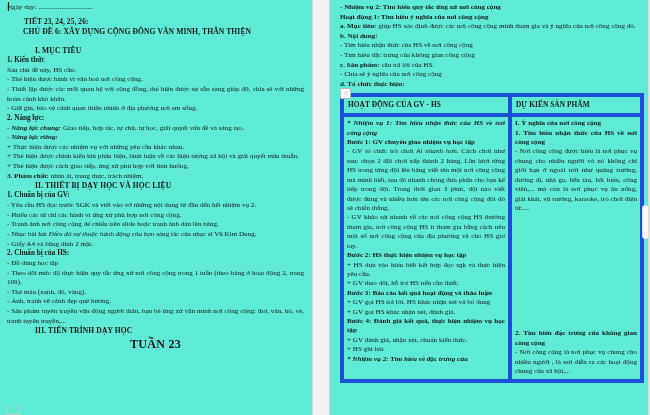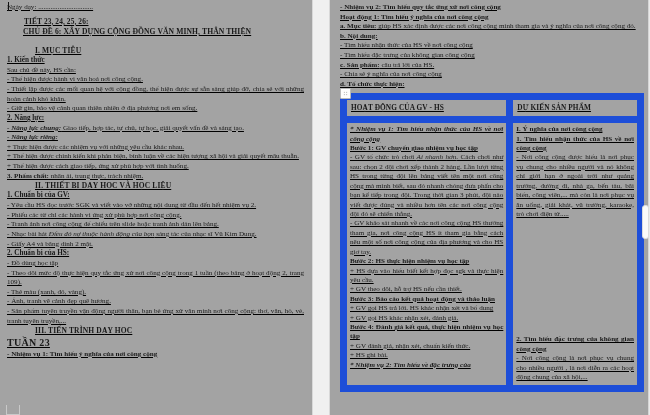--- a/index.html
+++ b/index.html
@@ -12,24 +12,23 @@
   .viewport {
     position: relative;
     width: 650px; height: 415px;
     background: #ffffff;
     overflow: hidden;
   }
   
   .page {
     position: absolute;
     top: 0;
-    background: #a3a3a3;
+    background: #5eead4;
     height: 415px;
     overflow: hidden;
-    text-decoration: underline;
   }
   .page-left  { left: 0px;   width: 312px; }
   .page-right { left: 330px; width: 320px; }
 
   
   .page-gutter {
     position: absolute;
     top: 0; left: 312px; width: 18px; height: 415px;
     background: #f0f0f0;
     border-left: 1px solid #d8d8d8;
@@ -78,21 +77,21 @@
     background: #111;
   }
 
   .title-line { font-weight: bold; font-size: 7.4px; letter-spacing: .1px; margin-left: 17px; }
   .chapter-line {
     font-weight: bold; font-size: 7.6px;
     text-indent: 16px; letter-spacing: .1px;
   }
   .head-1 { font-weight: bold; font-size: 7.5px; letter-spacing: .15px; margin-left: 28px; }
   .head-2 { font-weight: bold; font-size: 7.2px; }
-  .week   { font-weight: bold; font-size: 10px; text-align: left; letter-spacing: .3px; }
+  .week   { font-weight: bold; font-size: 12px; text-align: center; letter-spacing: .3px; }
 
   
   .tbl-handle {
     position: absolute;
     left: 10px; top: 88px;
     width: 11px; height: 11px;
     border: 1px solid #b9b9b9;
     background: #fdfdfd;
     display: flex; align-items: center; justify-content: center;
     border-radius: 1px;
@@ -104,21 +103,21 @@
       radial-gradient(circle, #8d8d8d 40%, transparent 45%) 0 0/2.5px 2.5px;
   }
 
   table.lesson {
     width: 100%;
     border-collapse: collapse;
     margin-top: 4px;
     table-layout: fixed;
   }
   table.lesson th, table.lesson td {
-    border: 7px solid #1d4ed8;
+    border: 4px solid #1d4ed8;
     vertical-align: top;
     padding: 2px 3px 2px 3px;
     font-size: 7.1px;
     line-height: 1.33;
     text-align: justify;
   }
   table.lesson th {
     font-weight: bold;
     text-align: left;
     font-size: 7.3px;
@@ -179,21 +178,20 @@
 
       <p class="head-2">2. Chuẩn bị của HS:</p>
       <p>- Đồ dùng học tập</p>
       <p>- Theo dõi mức độ thực hiện quy tắc ứng xử nơi công cộng trong 1 tuần (theo bảng ở hoạt động 2, trang 109).</p>
       <p>- Thẻ màu (xanh, đỏ, vàng).</p>
       <p>- Ảnh, tranh vẽ cảnh đẹp quê hương.</p>
       <p>- Sản phẩm tuyên truyền vận động người thân, bạn bè ứng xử văn minh nơi công cộng: thơ, văn, hò, vè, tranh tuyên truyền,...</p>
 
       <p class="head-1">III. TIẾN TRÌNH DẠY HỌC</p>
       <p class="week">TUẦN 23</p>
-      <p class="b">- Nhiệm vụ 1: Tìm hiểu ý nghĩa của nơi công cộng</p>
     </div>
     <div class="crop-mark cm1"></div>
   </div>
 
   <div class="page-gutter"></div>
 
   <div class="page page-right">
     <div class="body-text">
       <p class="b">- Nhiệm vụ 2: Tìm hiểu quy tắc ứng xử nơi công cộng</p>
       <p class="b">Hoạt động 1: Tìm hiểu ý nghĩa của nơi công cộng</p>

